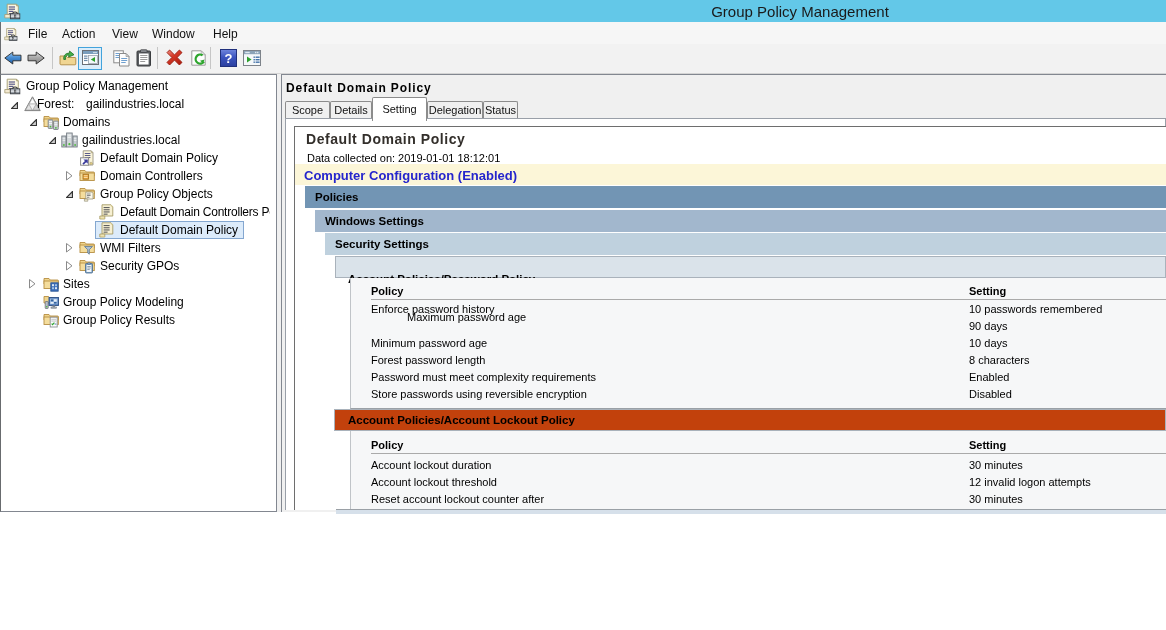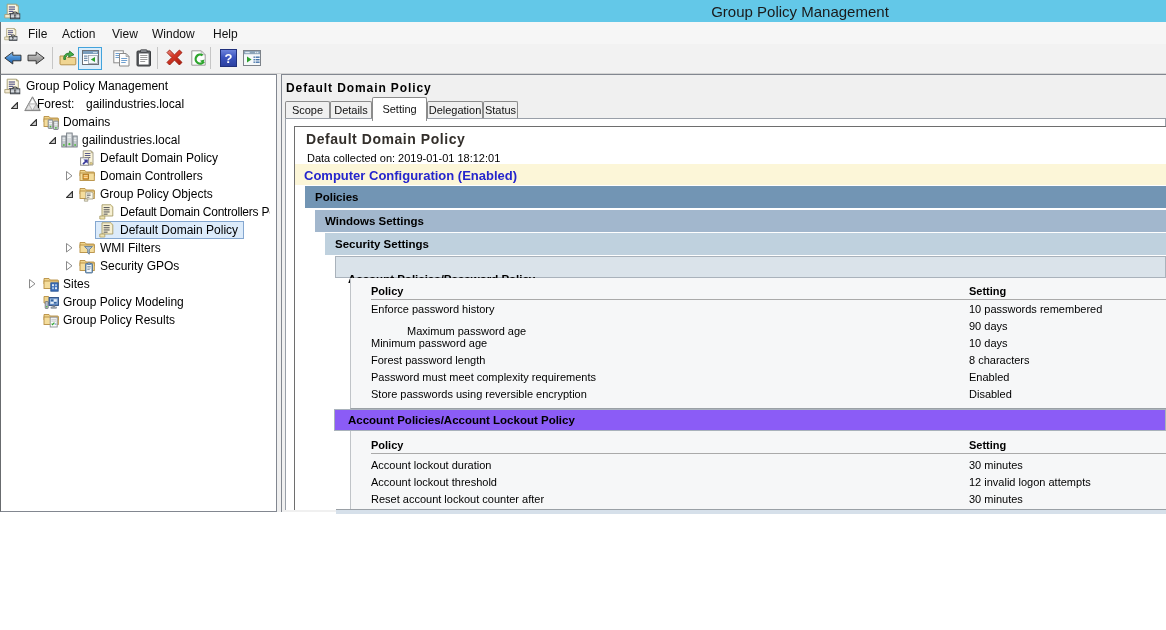--- a/index.html
+++ b/index.html
@@ -79,32 +79,32 @@
 <div class="abs band" style="left:335px;top:256px;width:831px;background:#dae3ea;border:1px solid #a9b2bb;box-sizing:border-box;">
     <span class="btext" style="left:12px;top:4px;margin-top:12px;">Account Policies/Password Policy</span>
   </div>
 
 <div class="abs tablebox" style="left:350px;top:278px;width:816px;height:130px;border-bottom:1px solid #9aa0a6;">
   <div class="th" style="left:20px;top:7px;">Policy</div>
   <div class="th" style="left:618px;top:7px;">Setting</div>
   <div style="position:absolute;left:20px;top:21px;width:796px;height:1px;background:#aaa;"></div>
   <div class="td" style="left:20px;top:24.5px;">Enforce password history</div>
     <div class="td" style="left:618px;top:24.5px;">10 passwords remembered</div>
-  <div class="td" style="left:20px;top:47px;padding-left:36px;">Maximum password age</div>
+  <div class="td" style="left:20px;top:33px;padding-left:36px;">Maximum password age</div>
     <div class="td" style="left:618px;top:41.5px;">90 days</div>
   <div class="td" style="left:20px;top:58.5px;">Minimum password age</div>
     <div class="td" style="left:618px;top:58.5px;">10 days</div>
   <div class="td" style="left:20px;top:75.5px;">Forest password length</div>
     <div class="td" style="left:618px;top:75.5px;">8 characters</div>
   <div class="td" style="left:20px;top:92.5px;">Password must meet complexity requirements</div>
     <div class="td" style="left:618px;top:92.5px;">Enabled</div>
   <div class="td" style="left:20px;top:109.5px;">Store passwords using reversible encryption</div>
     <div class="td" style="left:618px;top:109.5px;">Disabled</div>
 </div>
-<div class="abs band" style="left:334px;top:409px;width:832px;background:#8b5cf6;border:1px solid #a9b2bb;box-sizing:border-box;text-align:right;">
+<div class="abs band" style="left:334px;top:409px;width:832px;background:#c2410c;border:1px solid #a9b2bb;box-sizing:border-box;text-align:right;">
     <span class="btext" style="left:13px;top:4px;">Account Policies/Account Lockout Policy</span>
   </div>
 
 <div class="abs tablebox" style="left:350px;top:431px;width:816px;height:78px;border-bottom:1px solid #9aa0a6;">
   <div class="th" style="left:20px;top:8px;">Policy</div>
   <div class="th" style="left:618px;top:8px;">Setting</div>
   <div style="position:absolute;left:20px;top:21.5px;width:796px;height:1px;background:#aaa;"></div>
   <div class="td" style="left:20px;top:28px;">Account lockout duration</div>
     <div class="td" style="left:618px;top:28px;">30 minutes</div>
   <div class="td" style="left:20px;top:45px;">Account lockout threshold</div>

